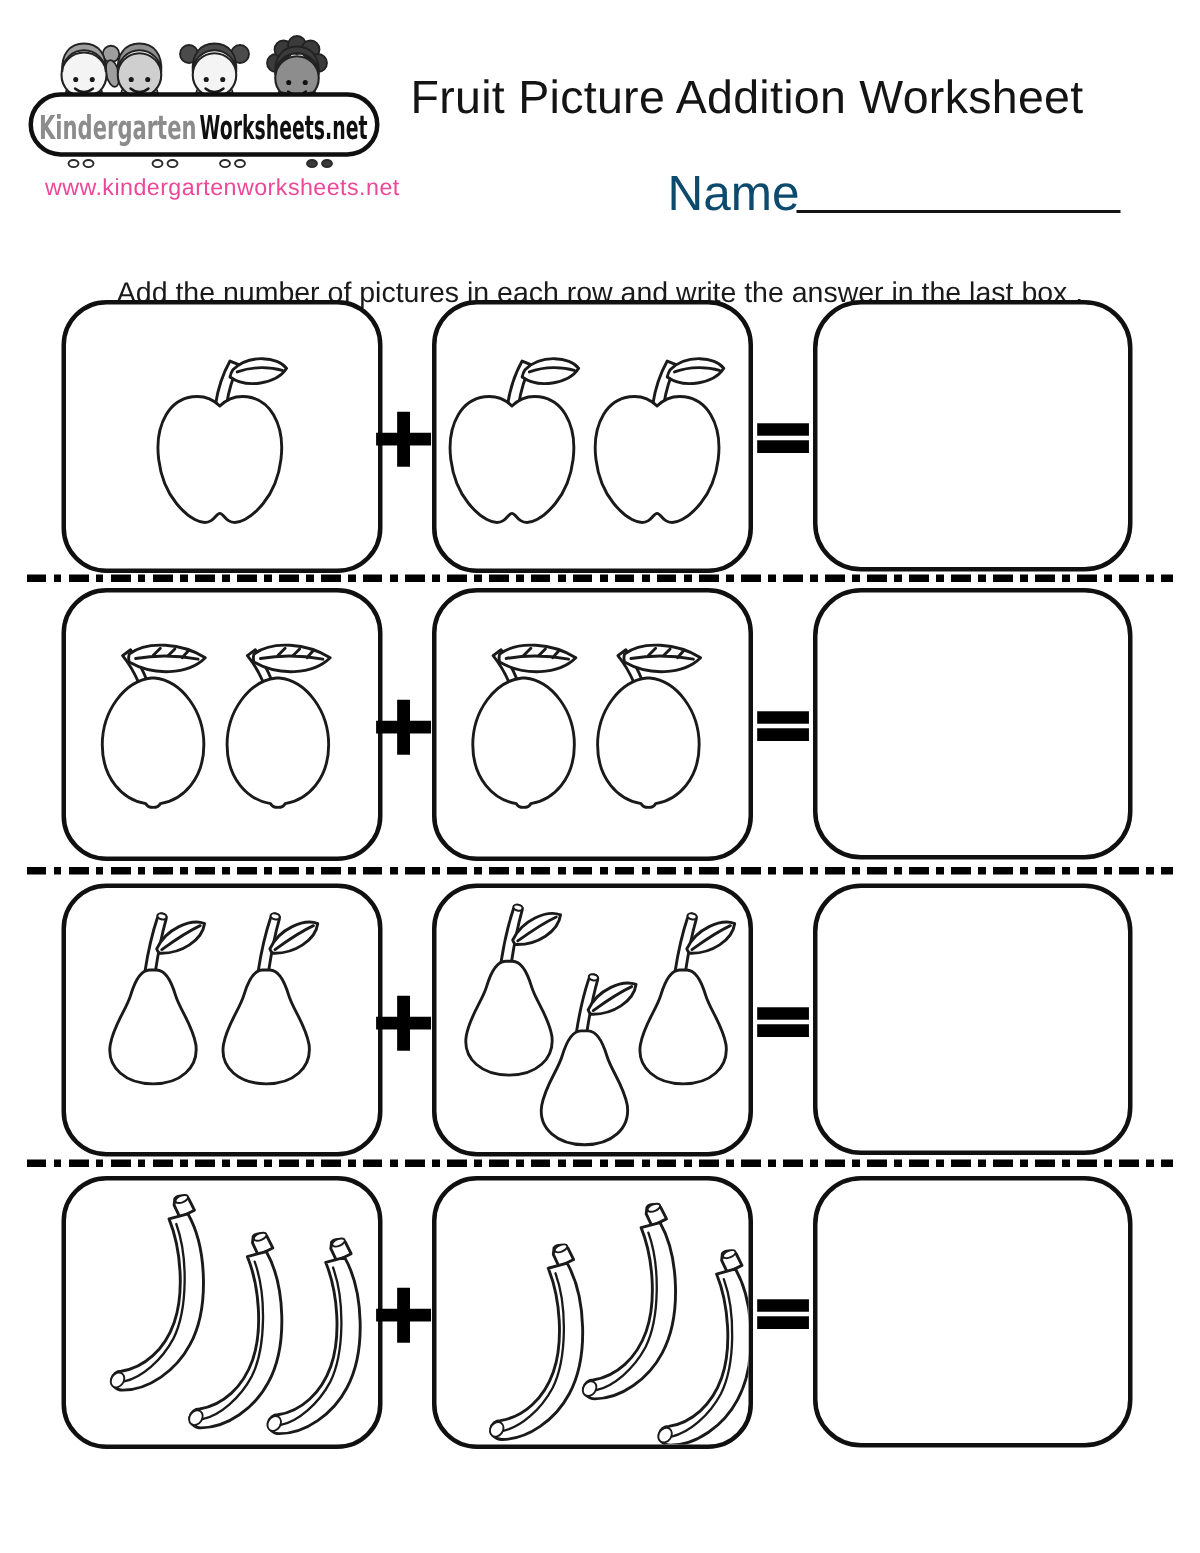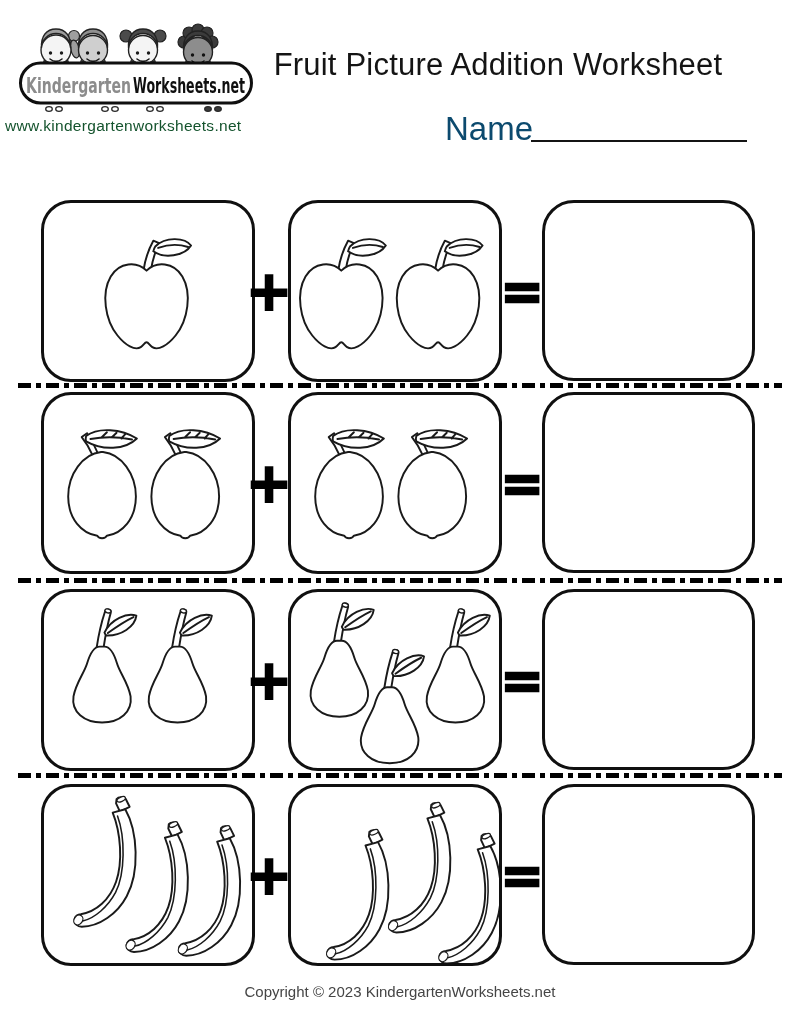--- a/index.html
+++ b/index.html
@@ -1,21 +1,21 @@
 <!DOCTYPE html>
 <html><head>
 <meta charset="utf-8">
 <style>
   html,body{margin:0;padding:0;background:#fff;}
   .page{position:relative;width:800px;height:1035px;background:#ffffff;overflow:hidden;
         font-family:"Liberation Sans","DejaVu Sans",sans-serif;color:#161616;border-radius:17px;}
 
   
   .logo-svg{position:absolute;left:12px;top:16px;width:244px;height:102px;}
-  .logo-url{position:absolute;left:5px;top:117px;font-size:15.5px;letter-spacing:.3px;color:#14532d;}
+  .logo-url{position:absolute;left:30px;top:117px;font-size:15.5px;letter-spacing:.3px;color:#ec4899;}
   .title{position:absolute;left:224px;top:26px;width:548px;text-align:center;
          font-size:31px;font-weight:400;letter-spacing:.2px;color:#141414;}
   .name-row{position:absolute;left:445px;top:110px;width:302px;height:36px;}
   .name-label{font-size:33px;color:#0c4a6e;}
   .name-line{position:absolute;left:86px;right:0;bottom:4px;border-bottom:2.5px solid #141414;}
   .instruction{position:absolute;left:0;top:166px;width:800px;text-align:center;
                font-size:19px;color:#1a1a1a;}
 
   
   .prob-row{position:absolute;left:41px;width:717px;height:182px;}
@@ -153,20 +153,21 @@
 
   <div class="logo-url">www.kindergartenworksheets.net</div>
 
   <h1 class="title">Fruit Picture Addition Worksheet</h1>
 
   <div class="name-row">
     <span class="name-label">Name</span>
     <span class="name-line"></span>
   </div>
 
+  <p class="instruction">Add the number of pictures in each row and write the answer in the last box .</p>
 
   <div id="rows-container">
   <section class="prob-row" style="top: 200px;">
     <div class="fruit-box left">
       <svg class="fruit-svg left-fruits" viewBox="0 0 215 176">
             <use href="#sym-apple" x="58" y="28"></use>
           </svg>
     </div>
     <div class="op plus">
       <span>+</span>
@@ -251,15 +252,14 @@
     </div>
     <div class="fruit-box answer"></div>
   </section>
 </div>
 
   <div class="separator sep-0"></div>
   <div class="separator sep-1"></div>
   <div class="separator sep-2"></div>
 
   <div class="footer">
-    <div>Copyright © 2023 KindergartenWorksheets.net</div>
   </div>
 </div>
 
 </body></html>

